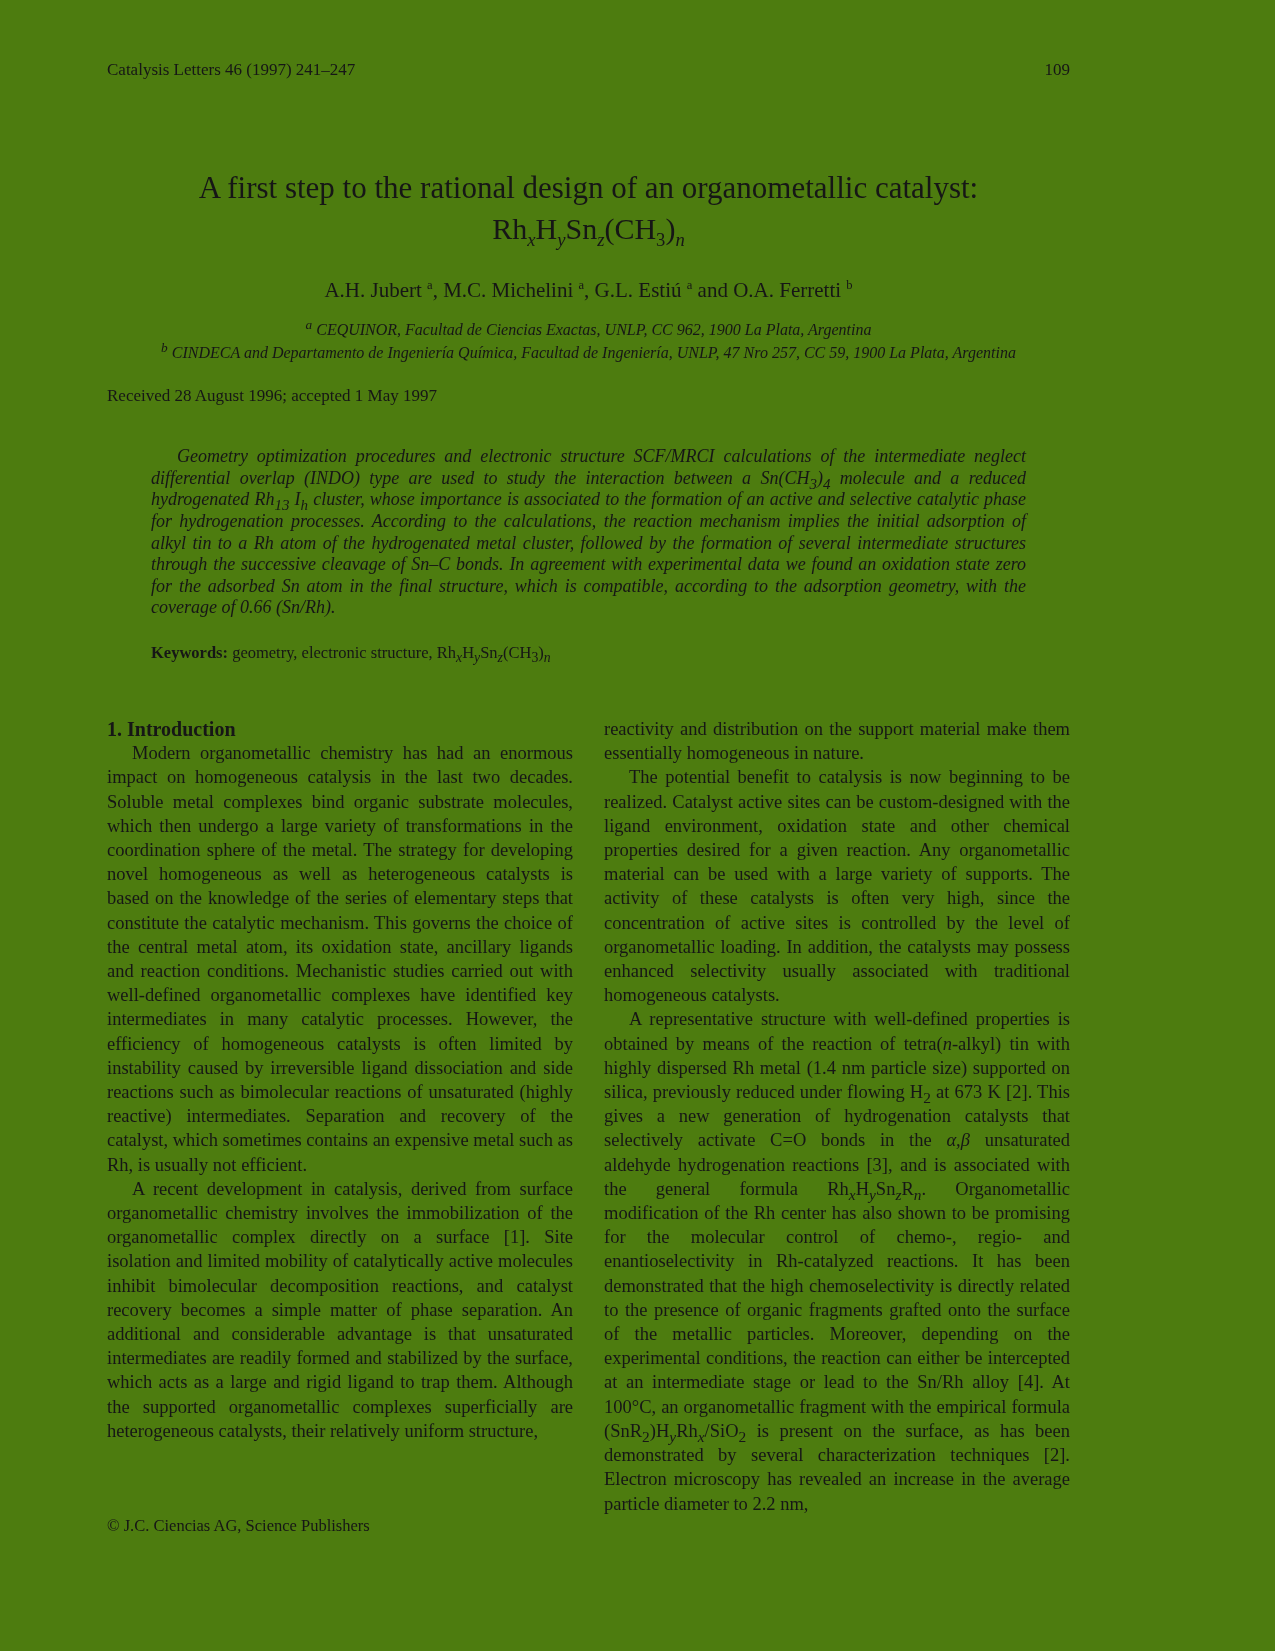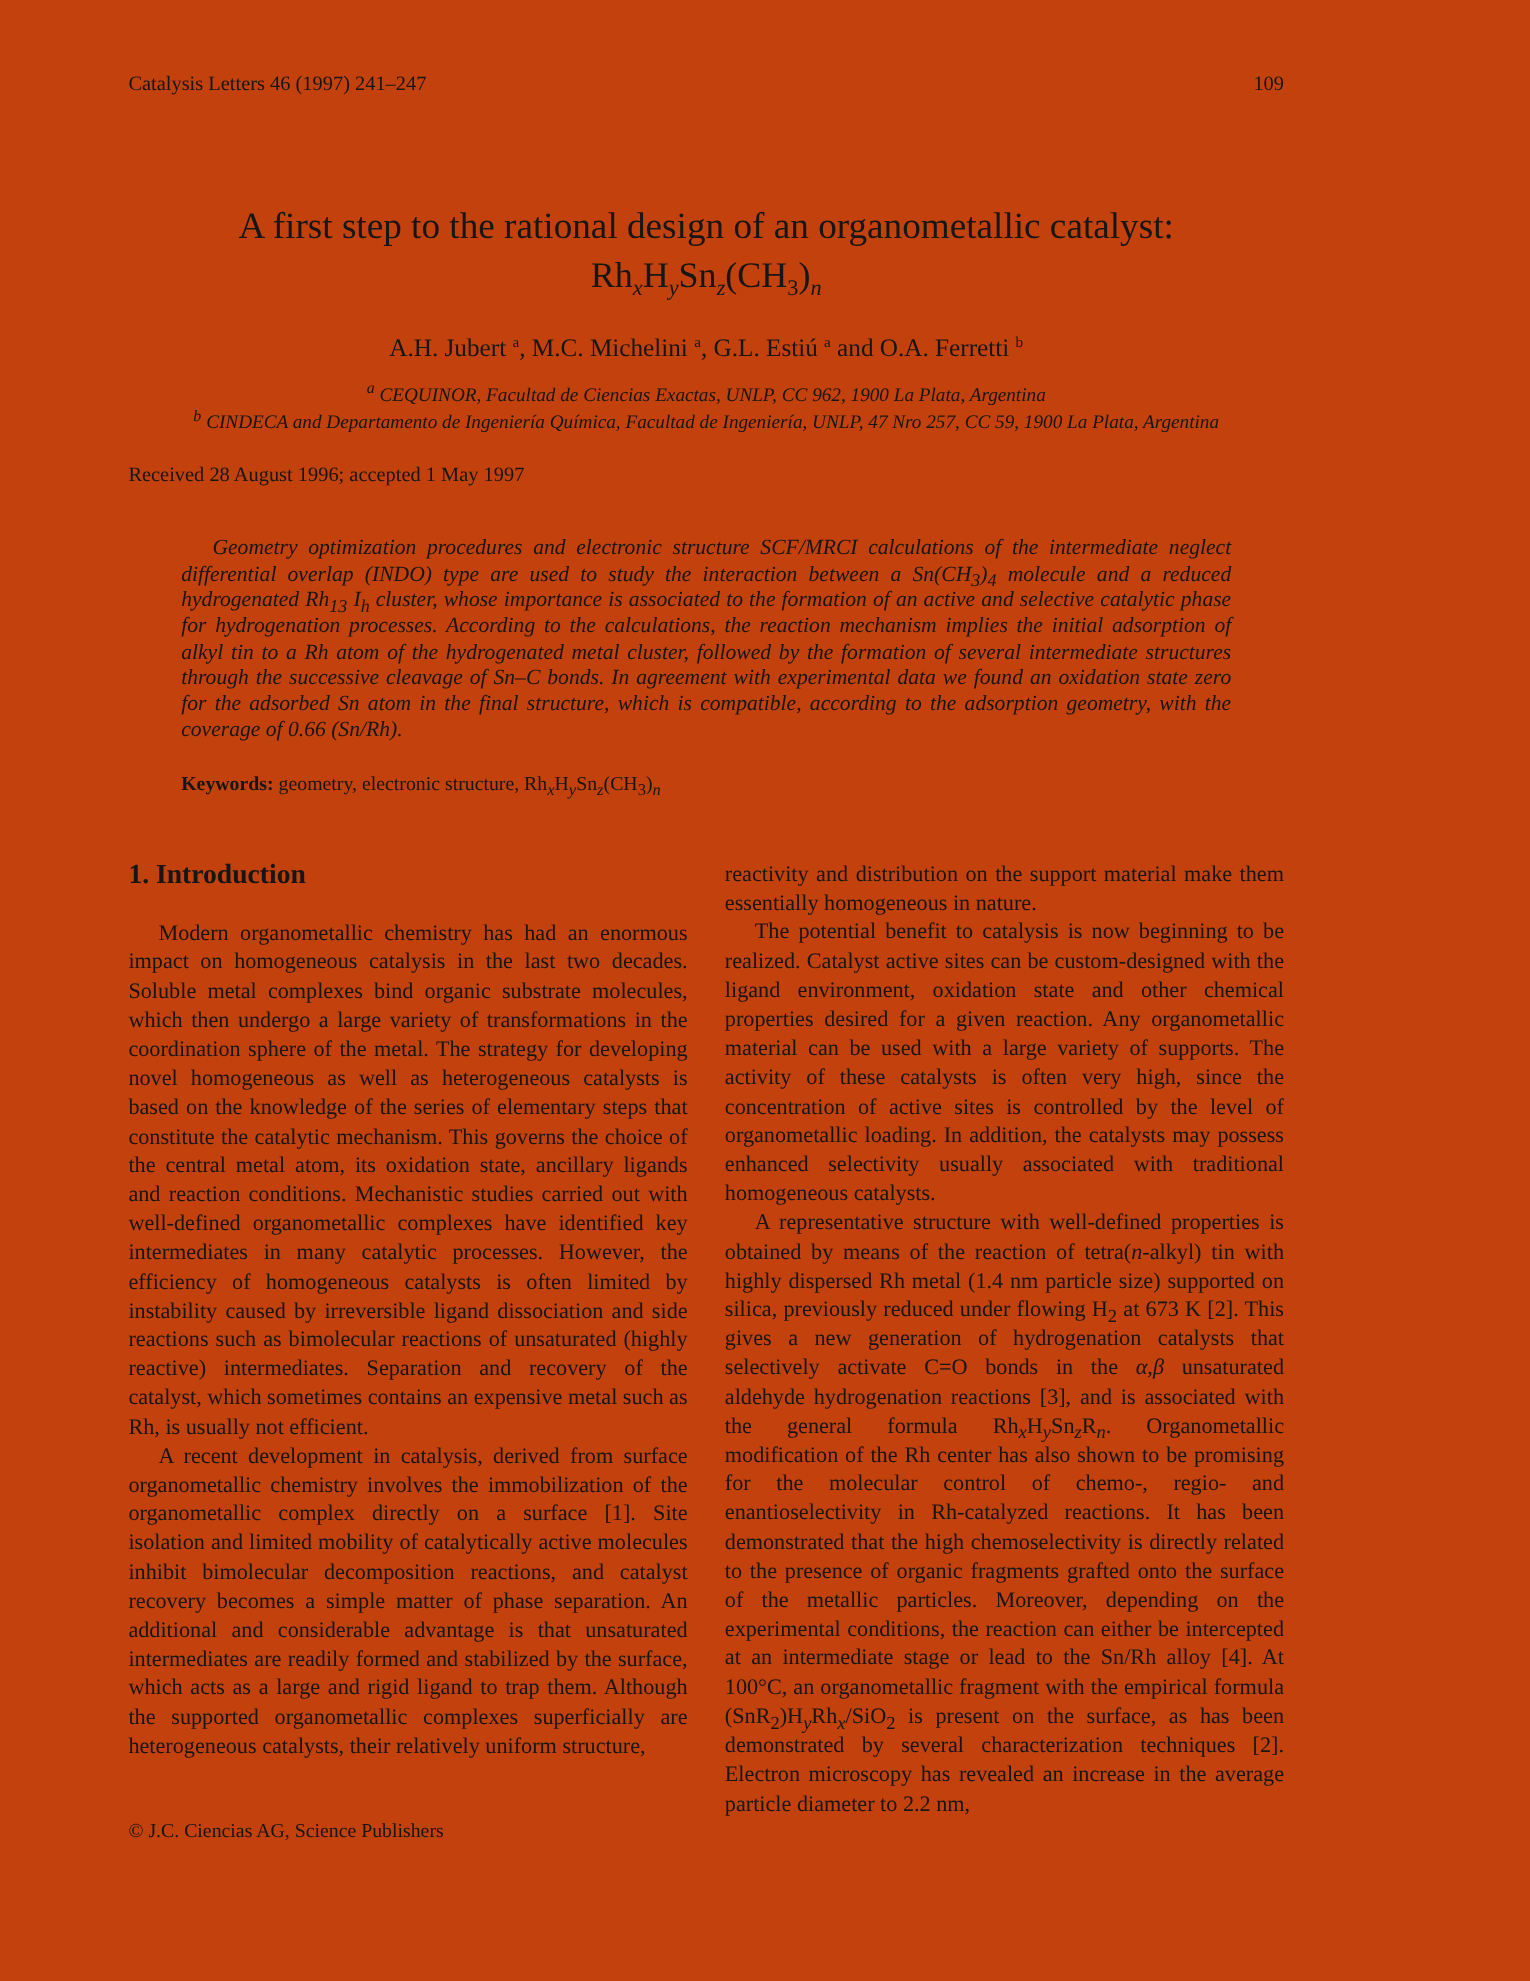--- a/index.html
+++ b/index.html
@@ -2,21 +2,21 @@
 <html lang="en"><head>
 <meta charset="utf-8">
 <style>
   * { margin: 0; padding: 0; box-sizing: border-box; }
   html, body { background: #ffffff; }
   .page {
     position: relative;
     width: 1275px;
     height: 1651px;
     margin: 0 auto;
-    background: #c2410c;
+    background: #4d7c0f;
     color: #161616;
     font-family: "Liberation Serif", "DejaVu Serif", serif;
     overflow: hidden;
   }
   .content {
     position: absolute;
     left: 107px;
     top: 0;
     width: 963px;
   }
@@ -73,23 +73,22 @@
     margin-top: 54px;
   }
   .col {
     width: 466px;
     font-size: 18.5px;
     line-height: 24.2px;
     text-align: justify;
     hyphens: auto;
   }
   .section-heading {
-    font-size: 23px;
+    font-size: 20px;
     font-weight: bold;
-    margin-bottom: 25px;
   }
   .para { margin: 0; }
   .para.indent { text-indent: 25px; }
   .footer-line {
     position: absolute;
     left: 107px;
     top: 1516px;
     font-size: 16.5px;
   }
   sub { line-height: 0; }

